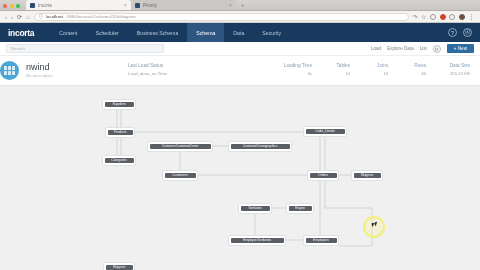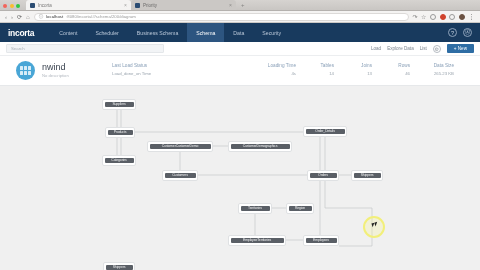--- a/index.html
+++ b/index.html
@@ -117,21 +117,21 @@
   .newbtn {
     background: #2e6da4; color: #fff;
     font-size: 4.6px; padding: 2px 7px;
     border-radius: 1px; white-space: nowrap;
   }
 
   
   .schemahdr {
     height: 30px; background: #fff;
     display: flex; align-items: center;
-    padding: 0 16px;
+    padding: 0 0;
     border-bottom: 1px solid #e6e8ea;
   }
   .avatar-ico {
     width: 19px; height: 19px; border-radius: 50%;
     background: #49a6d6; margin-right: 7px;
     position: relative; flex: 0 0 auto;
     display: flex; align-items: center; justify-content: center;
   }
   .avatar-ico .grid {
     width: 11px; height: 9px;

